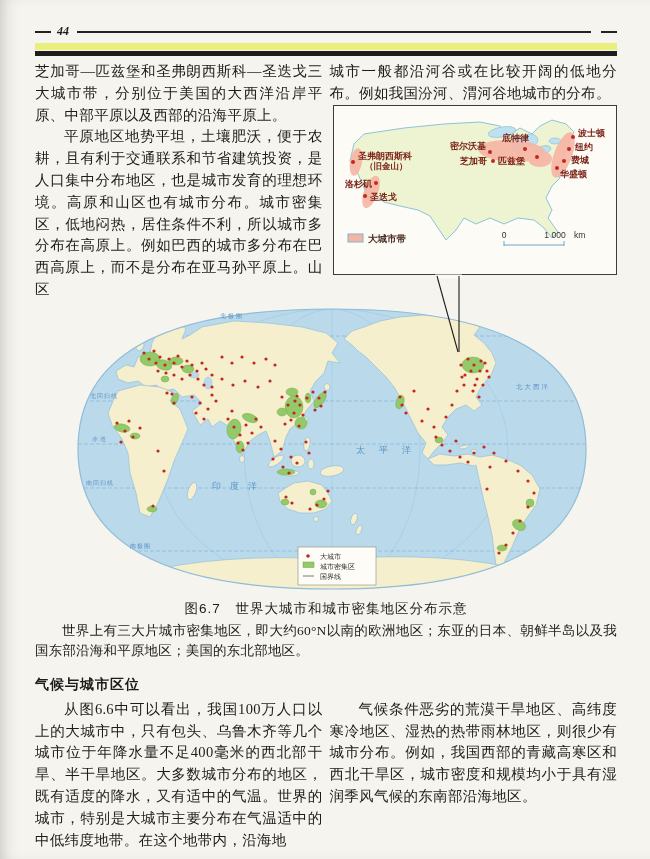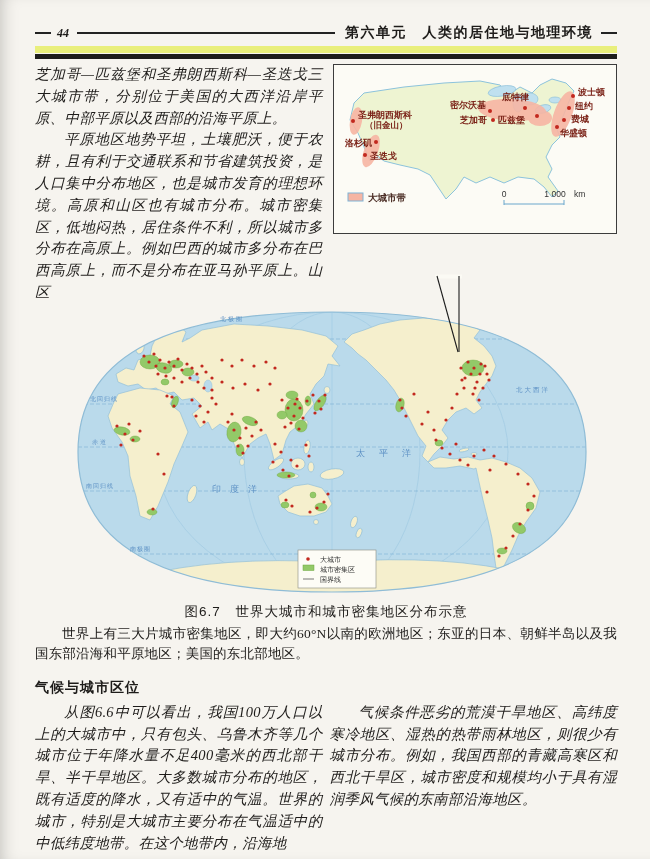--- a/index.html
+++ b/index.html
@@ -11,21 +11,21 @@
   .hdr{display:flex;align-items:center;padding-top:24px;}
   .hdr .dash{width:16px;height:2px;background:#222;flex:none;}
   .hdr .pnum{font-style:italic;font-weight:bold;font-size:12px;margin:0 8px 0 6px;}
   .hdr .line{flex:1;height:2px;background:#222;margin-right:10px;}
   .hdr .utitle{font-family:"Liberation Sans",sans-serif;font-weight:bold;font-size:14px;letter-spacing:1.5px;margin-right:8px;}
   .bar-yellow{height:7px;background:#e9ef7c;margin-top:4px;}
   .bar-black{height:5px;background:#1d1d1b;margin-top:1px;}
   
   .cols{display:flex;gap:7px;margin-top:5px;}
   .col{width:289px;}
-  p.body{margin:0;text-align:justify;font-size:14.5px;line-height:21.8px;letter-spacing:.3px;font-style:italic;}
+  p.body{margin:0;text-align:justify;font-size:14.5px;line-height:21.8px;letter-spacing:.3px;}
   p.ind{text-indent:2em;}
   
   .us-figure{margin:6px 0 0 3px;position:relative;width:282px;height:168px;background:#fcfbf5;
              border:1.2px solid #3c3c3c;box-sizing:content-box;}
   
   .world-figure{position:relative;margin:14px 0 0 35px;width:524px;height:296px;}
   .pointer-overlay{position:absolute;left:412px;top:265px;width:70px;height:95px;pointer-events:none;}
   .caption{font-family:"Liberation Sans",sans-serif;text-align:center;font-weight:normal;
            font-size:13.5px;letter-spacing:1px;margin-top:3px;}
   .midpara{margin:3px 0 15px 0;text-align:justify;font-size:13.5px;line-height:20px;
@@ -38,32 +38,32 @@
 </head>
 <body>
 
 <div class="page">
   <div class="content">
 
     <div class="hdr">
       <span class="dash"></span>
       <span class="pnum">44</span>
       <span class="line"></span>
-      <span class="utitle">第六单元　人类的居住地与地理环境</span>
       <span class="dash"></span>
     </div>
     <div class="bar-yellow"></div>
     <div class="bar-black"></div>
 
     <div class="cols">
       <div class="col">
         <p class="body">芝加哥—匹兹堡和圣弗朗西斯科—圣迭戈三大城市带，分别位于美国的大西洋沿岸平原、中部平原以及西部的沿海平原上。</p>
         <p class="body ind">平原地区地势平坦，土壤肥沃，便于农耕，且有利于交通联系和节省建筑投资，是人口集中分布地区，也是城市发育的理想环境。高原和山区也有城市分布。城市密集区，低地闷热，居住条件不利，所以城市多分布在高原上。例如巴西的城市多分布在巴西高原上，而不是分布在亚马孙平原上。山区</p>
       </div>
       <div class="col">
+        <p class="body">城市一般都沿河谷或在比较开阔的低地分布。例如我国汾河、渭河谷地城市的分布。</p>
 
         <figure class="us-figure" style="margin-block:0;">
           <svg width="282" height="168" viewBox="0 0 282 168">
             <path d="M16,55 L20,38 30,28 70,22 110,18 146,16 166,20 174,30 186,22 198,28 206,20 218,14 232,18 240,26 236,34 232,44 228,54 222,62 226,72 218,80 212,92 218,104 214,112 224,126 218,132 210,122 200,114 184,112 170,118 156,112 142,118 130,112 122,124 112,134 104,122 96,110 84,104 66,100 50,96 42,90 36,96 30,82 24,68 Z" fill="#eef4d2" stroke="#8cc3dc" stroke-width="1"></path>
             <g fill="#bfe0ef" stroke="#85bcd8" stroke-width="0.6">
               <ellipse cx="168" cy="26" rx="14" ry="5" transform="rotate(-10 168 26)"></ellipse>
               <ellipse cx="184" cy="38" rx="5" ry="9"></ellipse>
               <ellipse cx="196" cy="34" rx="8" ry="6"></ellipse>
               <ellipse cx="209" cy="44" rx="8" ry="4" transform="rotate(-15 209 44)"></ellipse>
               <ellipse cx="221" cy="35" rx="6" ry="3"></ellipse>

